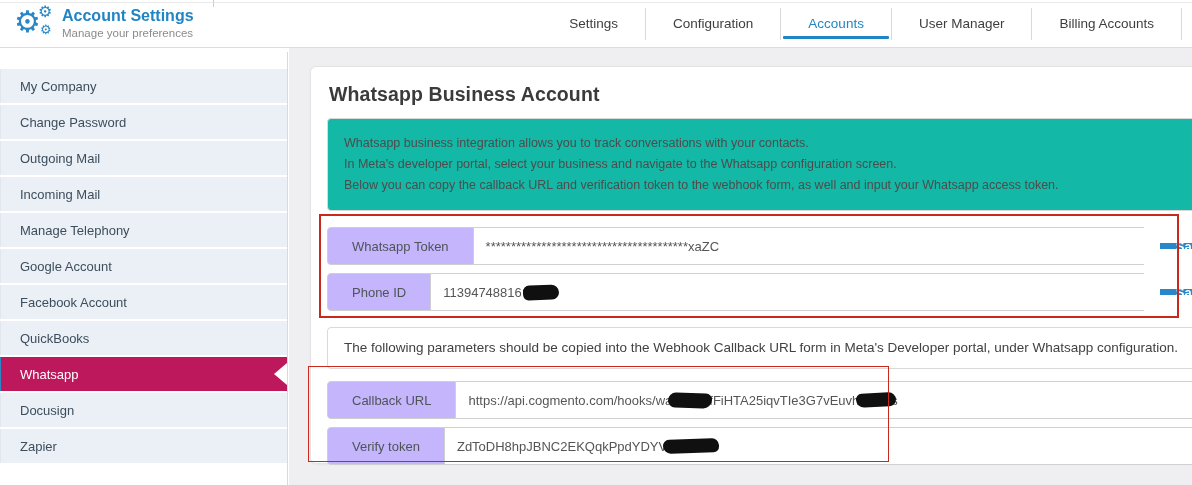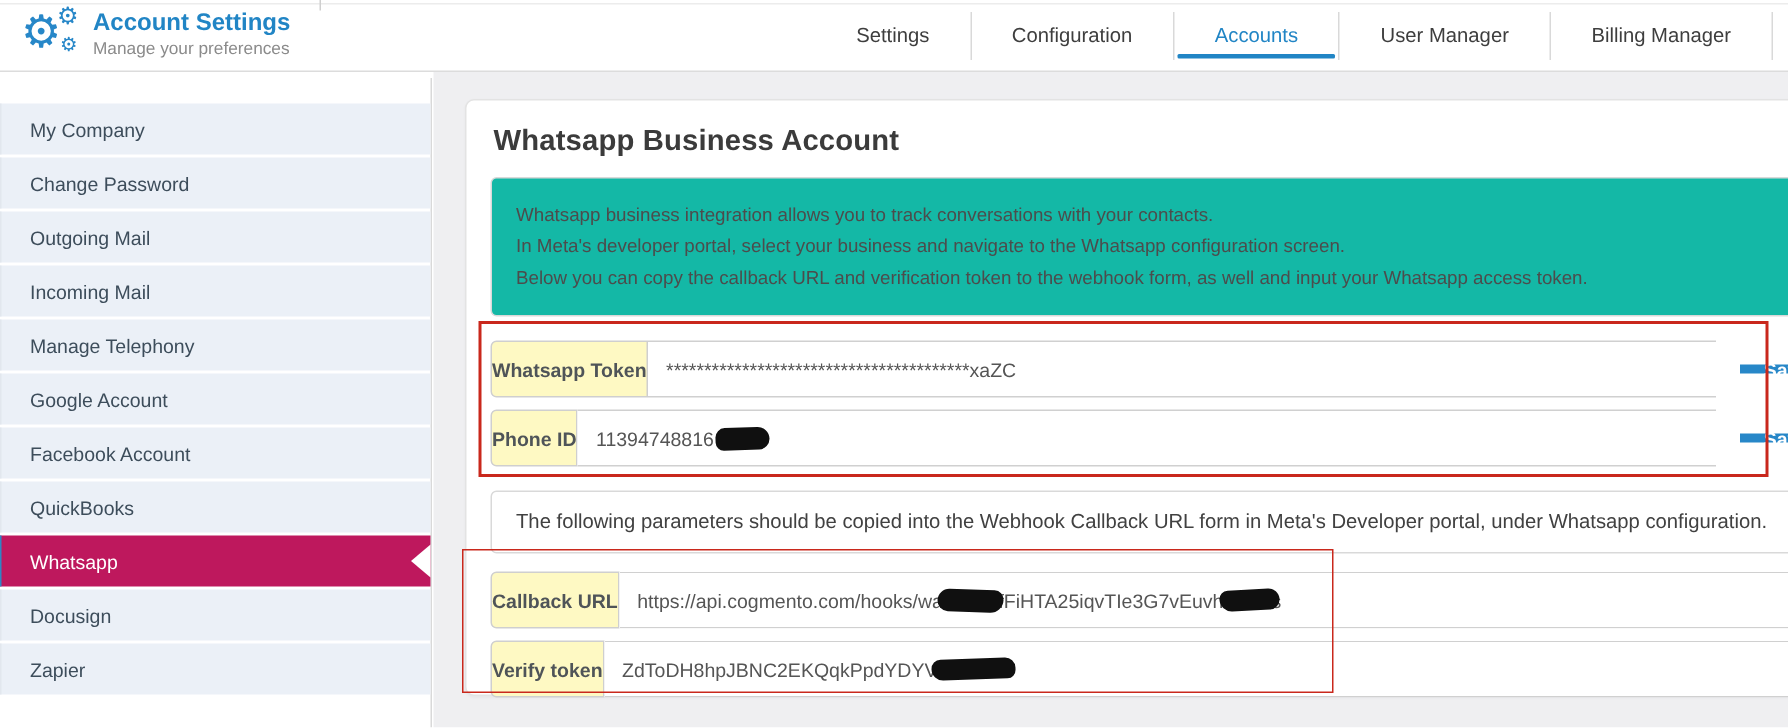--- a/index.html
+++ b/index.html
@@ -85,22 +85,22 @@
   .infobox p { font-size:12.5px; color:#4c4c4c; margin:6px 0; line-height:15px; }
   .notebox {
     border:1px solid #d9d9d9; border-radius:4px;
     padding:12px 16px; margin:16px 0 12px 0;
     font-size:13.5px; color:#414141; line-height:16px; background:#fff;
   }
 
   .igroup { display:flex; height:38px; margin-bottom:8px; }
   .addon {
     flex:none; display:flex; align-items:center;
-    background:#fef9c3; border:1px solid #cfcfcf; border-radius:4px 0 0 4px;
-    padding:0 0; font-size:13px; font-weight:700; color:#4f5458; white-space:nowrap;
+    background:#c4b5fd; border:1px solid #cfcfcf; border-radius:4px 0 0 4px;
+    padding:0 24px; font-size:13px; font-weight:400; color:#4f5458; white-space:nowrap;
   }
   .field {
     flex:1; display:flex; align-items:center;
     background:#fff; border:1px solid #d0d0d0; border-left:none;
     padding:0 12px; font-size:13px; color:#555; white-space:nowrap; overflow:hidden;
   }
   .field.rounded-right { border-radius:0 4px 4px 0; }
   .field.has-save { border-right:none; }
   .save-btn {
     flex:none; display:flex; height:38px; border:none; padding:16px; cursor:pointer;
@@ -147,21 +147,21 @@
     </div>
     <nav class="tabs">
       <div class="tab">Settings</div>
       <span class="tab-divider"></span>
       <div class="tab">Configuration</div>
       <span class="tab-divider"></span>
       <div class="tab active">Accounts</div>
       <span class="tab-divider"></span>
       <div class="tab">User Manager</div>
       <span class="tab-divider"></span>
-      <div class="tab">Billing Manager</div>
+      <div class="tab">Billing Accounts</div>
       <span class="tab-divider"></span>
     </nav>
   </header>
 
   <aside class="sidebar">
     <div class="side-item">My Company</div>
     <div class="side-item">Change Password</div>
     <div class="side-item">Outgoing Mail</div>
     <div class="side-item">Incoming Mail</div>
     <div class="side-item">Manage Telephony</div>

